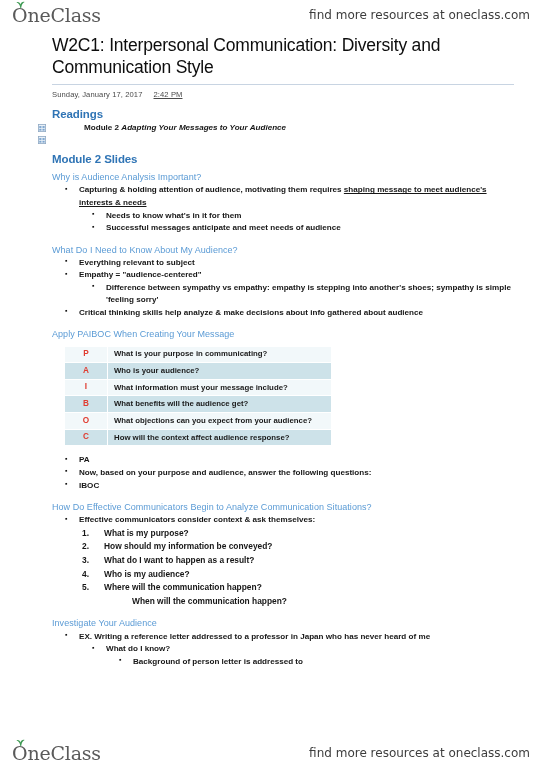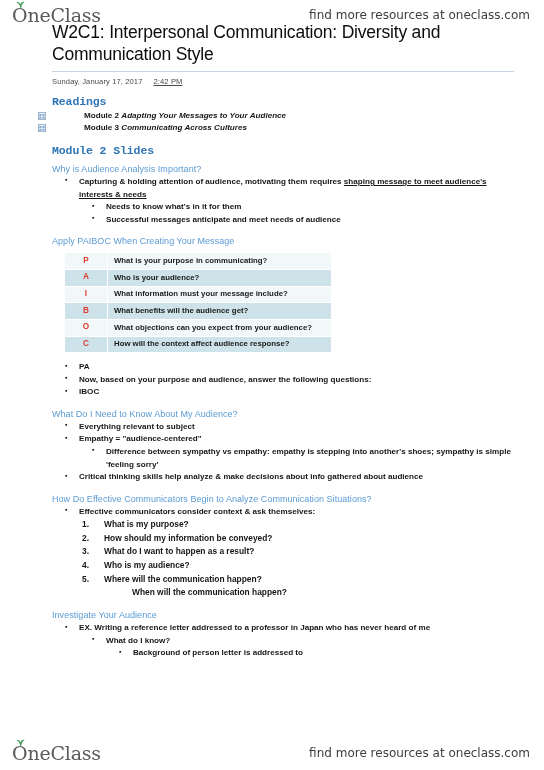--- a/index.html
+++ b/index.html
@@ -52,21 +52,21 @@
     font-family: "DejaVu Sans", sans-serif;
     font-size: 12px;
     color: #3d3d3d;
     white-space: nowrap;
   }
 
   
   .page {
     position: absolute;
     left: 0;
-    top: 15px;
+    top: 28px;
     width: 544px;
     height: 708px;
     box-sizing: border-box;
     padding: 6px 30px 0 52px;
   }
 
   .doc-title {
     font-family: "Liberation Sans", sans-serif;
     font-size: 17.5px;
     font-weight: 400;
@@ -85,21 +85,21 @@
     font-family: "Liberation Sans", sans-serif;
     font-size: 7.6px;
     color: #4a4a4a;
     margin: 0 0 9px 0;
     letter-spacing: 0.1px;
   }
   .doc-date .time { margin-left: 11px; text-decoration: underline; }
 
   
   h2.h-major {
-    font-family: Liberation Mono, monospace;
+    font-family: Liberation Sans, sans-serif;
     font-size: 11.5px;
     font-weight: 700;
     color: #2f74b5;
     margin: 0 0 2px 0;
     letter-spacing: -0.1px;
   }
   h3.h-minor {
     font-family: "Liberation Sans", sans-serif;
     font-size: 9px;
     font-weight: 400;
@@ -250,90 +250,86 @@
       </div>
     </div>
     <div class="reading-row">
       <svg class="grid-icon" viewBox="0 0 10 10">
         <rect x="0.5" y="0.5" width="9" height="9" fill="#eaf1f8" stroke="#8fa9c4" stroke-width="1"></rect>
         <rect x="1.6" y="2.6" width="2.7" height="2.3" fill="#7ba4ce"></rect>
         <rect x="5.6" y="2.6" width="2.7" height="2.3" fill="#7ba4ce"></rect>
         <rect x="1.6" y="6" width="2.7" height="2.3" fill="#7ba4ce"></rect>
         <rect x="5.6" y="6" width="2.7" height="2.3" fill="#7ba4ce"></rect>
       </svg>
-      <div>
-        <span class="reading-label">Module 3</span>
-        <span class="reading-title">Communicating Across Cultures</span>
-      </div>
     </div>
   </div>
 
   <div class="block tight">
     <h2 class="h-major">Module 2 Slides</h2>
   </div>
 
   <div class="block">
     <h3 class="h-minor">Why is Audience Analysis Important?</h3>
     <ul class="lv1">
       <li><span>Capturing &amp; holding attention of audience, motivating them requires </span><span class="u">shaping message to meet audience's interests &amp; needs</span>
         <ul class="lv2">
           <li>Needs to know what's in it for them</li>
           <li>Successful messages anticipate and meet needs of audience</li>
         </ul>
       </li>
-    </ul>
-  </div>
-
-  <div class="block">
-    <h3 class="h-minor">Apply PAIBOC When Creating Your Message</h3>
-    <table class="paiboc">
-      <tbody>
-        <tr class="odd">
-          <td class="key">P</td>
-          <td class="val"><span>What is your </span><b>purpose</b><span> in communicating?</span></td>
-        </tr>
-        <tr class="even">
-          <td class="key">A</td>
-          <td class="val"><span>Who is your </span><b>audience</b><span>?</span></td>
-        </tr>
-        <tr class="odd">
-          <td class="key">I</td>
-          <td class="val"><span>What </span><b>information</b><span> must your message include?</span></td>
-        </tr>
-        <tr class="even">
-          <td class="key">B</td>
-          <td class="val"><span>What </span><b>benefits</b><span> will the audience get?</span></td>
-        </tr>
-        <tr class="odd">
-          <td class="key">O</td>
-          <td class="val"><span>What </span><b>objections</b><span> can you expect from your audience?</span></td>
-        </tr>
-        <tr class="even">
-          <td class="key">C</td>
-          <td class="val"><span>How will the </span><b>context</b><span> affect audience response?</span></td>
-        </tr>
-      </tbody>
-    </table>
-    <ul class="lv1" style="margin-top:8px">
-      <li>PA</li>
-      <li>Now, based on your purpose and audience, answer the following questions:</li>
-      <li>IBOC</li>
     </ul>
   </div>
 
   <div class="block">
     <h3 class="h-minor">What Do I Need to Know About My Audience?</h3>
     <ul class="lv1">
       <li>Everything relevant to subject</li>
       <li><span>Empathy = "audience-centered"</span>
         <ul class="lv2">
           <li>Difference between sympathy vs empathy: empathy is stepping into another's shoes; sympathy is simple 'feeling sorry'</li>
         </ul>
       </li>
       <li>Critical thinking skills help analyze &amp; make decisions about info gathered about audience</li>
+    </ul>
+  </div>
+
+  <div class="block">
+    <h3 class="h-minor">Apply PAIBOC When Creating Your Message</h3>
+    <table class="paiboc">
+      <tbody>
+        <tr class="odd">
+          <td class="key">P</td>
+          <td class="val"><span>What is your </span><b>purpose</b><span> in communicating?</span></td>
+        </tr>
+        <tr class="even">
+          <td class="key">A</td>
+          <td class="val"><span>Who is your </span><b>audience</b><span>?</span></td>
+        </tr>
+        <tr class="odd">
+          <td class="key">I</td>
+          <td class="val"><span>What </span><b>information</b><span> must your message include?</span></td>
+        </tr>
+        <tr class="even">
+          <td class="key">B</td>
+          <td class="val"><span>What </span><b>benefits</b><span> will the audience get?</span></td>
+        </tr>
+        <tr class="odd">
+          <td class="key">O</td>
+          <td class="val"><span>What </span><b>objections</b><span> can you expect from your audience?</span></td>
+        </tr>
+        <tr class="even">
+          <td class="key">C</td>
+          <td class="val"><span>How will the </span><b>context</b><span> affect audience response?</span></td>
+        </tr>
+      </tbody>
+    </table>
+    <ul class="lv1" style="margin-top:8px">
+      <li>PA</li>
+      <li>Now, based on your purpose and audience, answer the following questions:</li>
+      <li>IBOC</li>
     </ul>
   </div>
 
   <div class="block">
     <h3 class="h-minor">How Do Effective Communicators Begin to Analyze Communication Situations?</h3>
     <ul class="lv1">
       <li>Effective communicators consider context &amp; ask themselves:</li>
     </ul>
     <ol class="num">
       <li>What is my purpose?</li>

